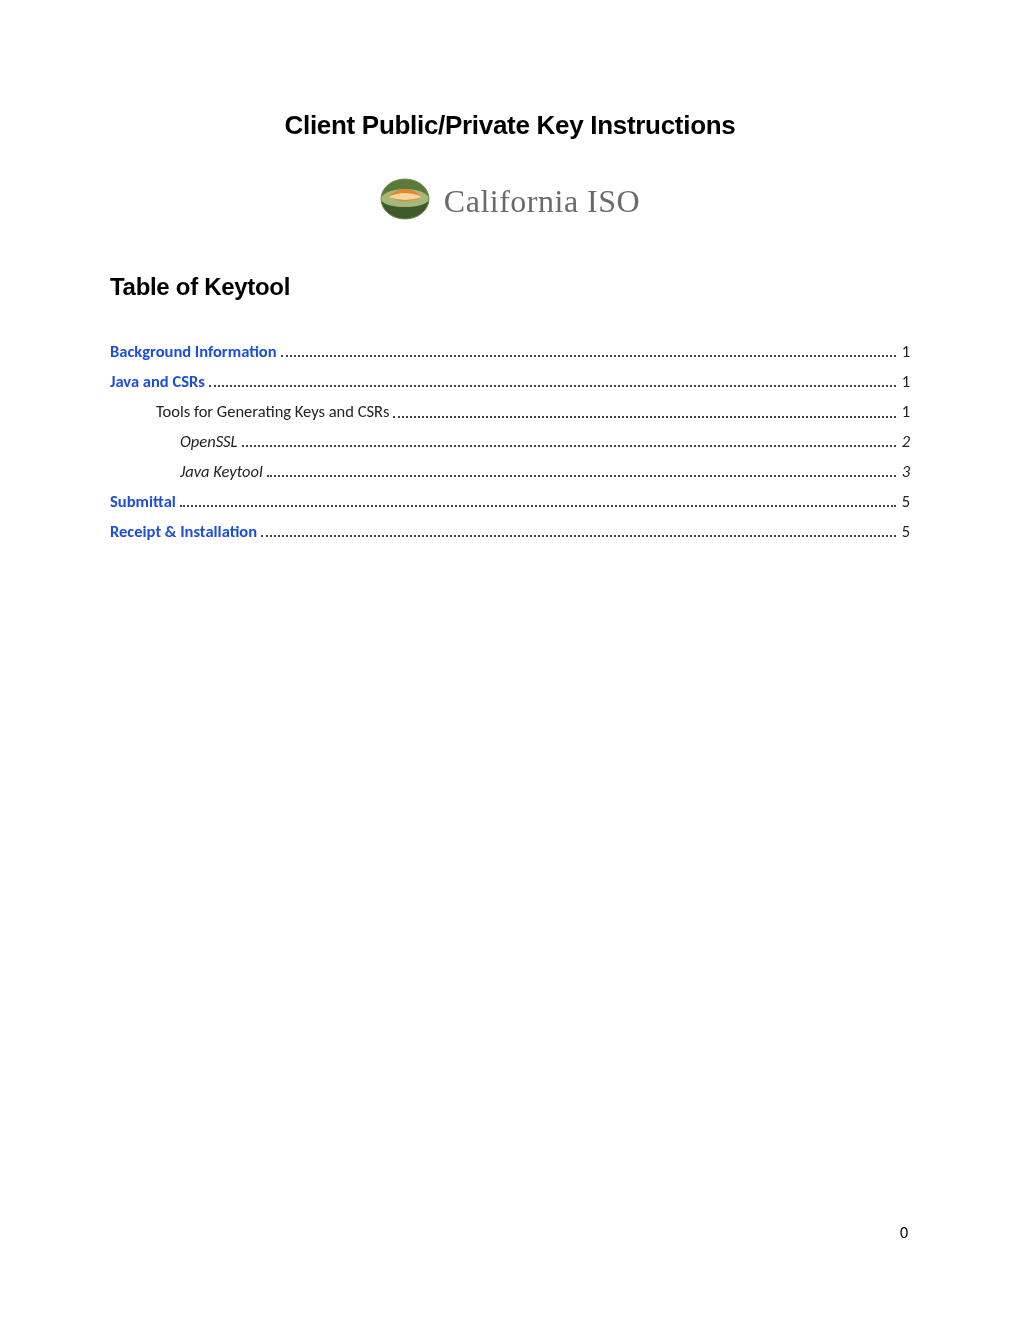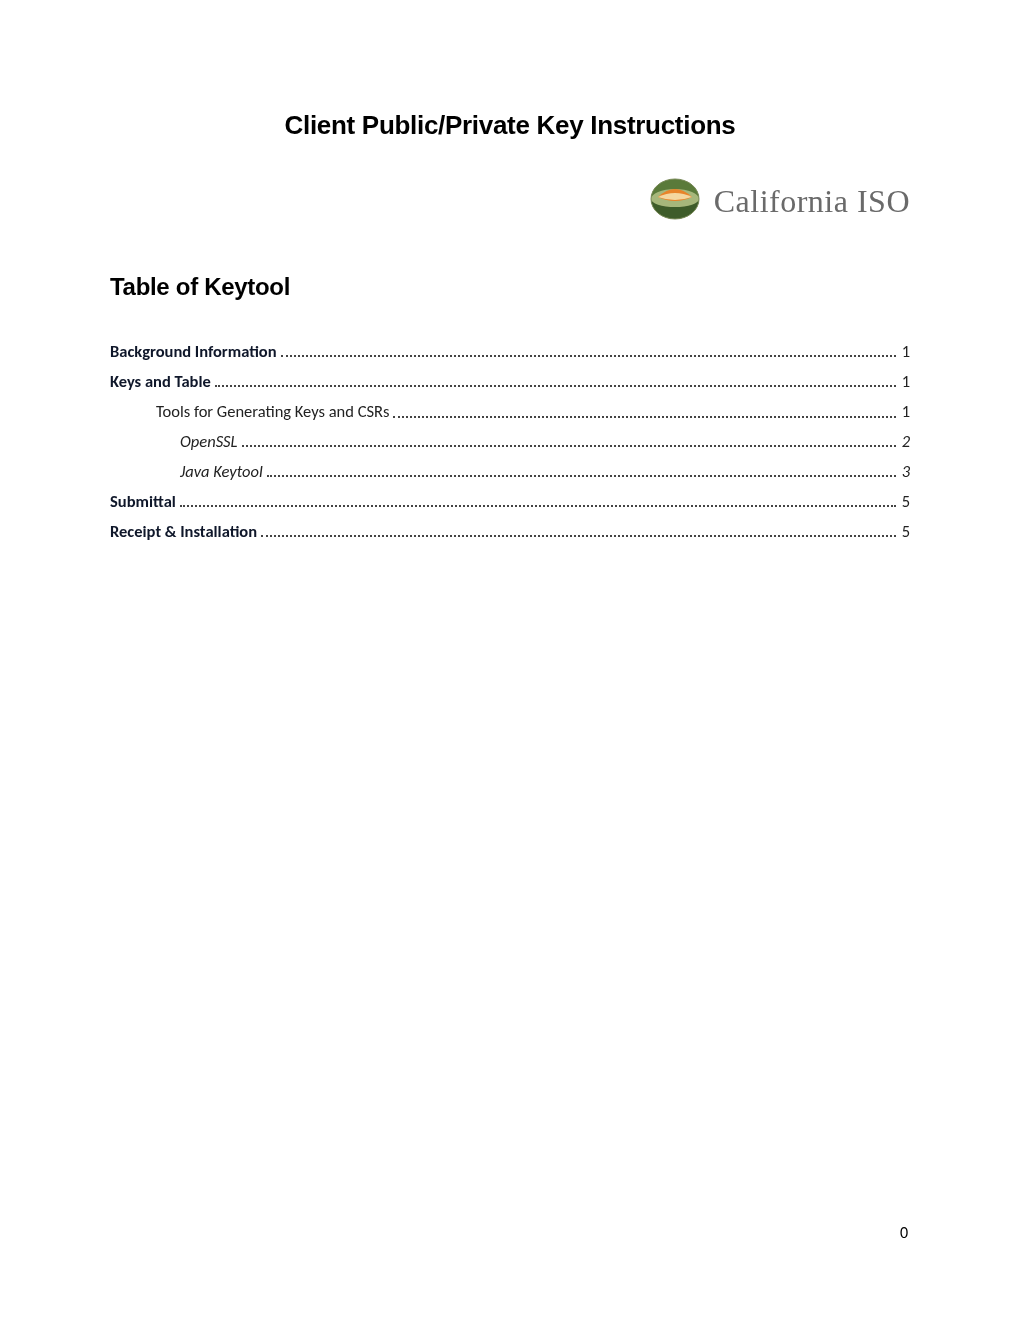--- a/index.html
+++ b/index.html
@@ -20,21 +20,21 @@
       font-weight: 700;
       font-size: 26px;
       letter-spacing: -0.3px;
       color: #000;
       font-family: "Arial Black", Arial, sans-serif;
       margin-bottom: 36px;
     }
     .logo {
       display: flex;
       align-items: center;
-      justify-content: flex-end;
+      justify-content: center;
       gap: 14px;
       margin-bottom: 48px;
     }
     .logo-text {
       font-size: 32px;
       color: #6a6a6a;
       font-family: Georgia, 'Times New Roman', serif;
       letter-spacing: 0.5px;
     }
     .logo-mark { display: inline-block; }
@@ -55,21 +55,21 @@
     .toc-label { flex: 0 0 auto; }
     .toc-dots {
       flex: 1 1 auto;
       border-bottom: 2px dotted #444;
       margin: 0 4px 3px 4px;
       min-width: 10px;
       height: 0.9em;
     }
     .toc-page { flex: 0 0 auto; padding-left: 2px; }
     .bold { font-weight: 700; color: #000; }
-    .link { color: #0f172a; }
+    .link { color: #1d4ed8; }
     .plain { font-weight: 400; }
     .indent-1 { padding-left: 46px; align-items: flex-end; }
     .indent-2 { padding-left: 70px; font-style: italic; text-align: right; }
     .footer-num {
       position: absolute;
       bottom: 78px;
       right: 112px;
       font-size: 16px;
     }
   </style>
@@ -97,21 +97,21 @@
   <h2 class="heading">Table of Keytool</h2>
 
   <div class="toc">
     <div class="toc-row">
       <span class="toc-label bold link">Background Information</span>
       <span class="toc-label plain"> </span>
       <span class="toc-dots"></span>
       <span class="toc-page">1</span>
     </div>
     <div class="toc-row">
-      <span class="toc-label bold link">Keys and Table</span>
+      <span class="toc-label bold link">Java and CSRs</span>
       <span class="toc-label plain"> </span>
       <span class="toc-dots"></span>
       <span class="toc-page">1</span>
     </div>
     <div class="toc-row indent-1">
       <span class="toc-label">Tools for Generating Keys and CSRs</span>
       <span class="toc-dots"></span>
       <span class="toc-page">1</span>
     </div>
     <div class="toc-row indent-2">

